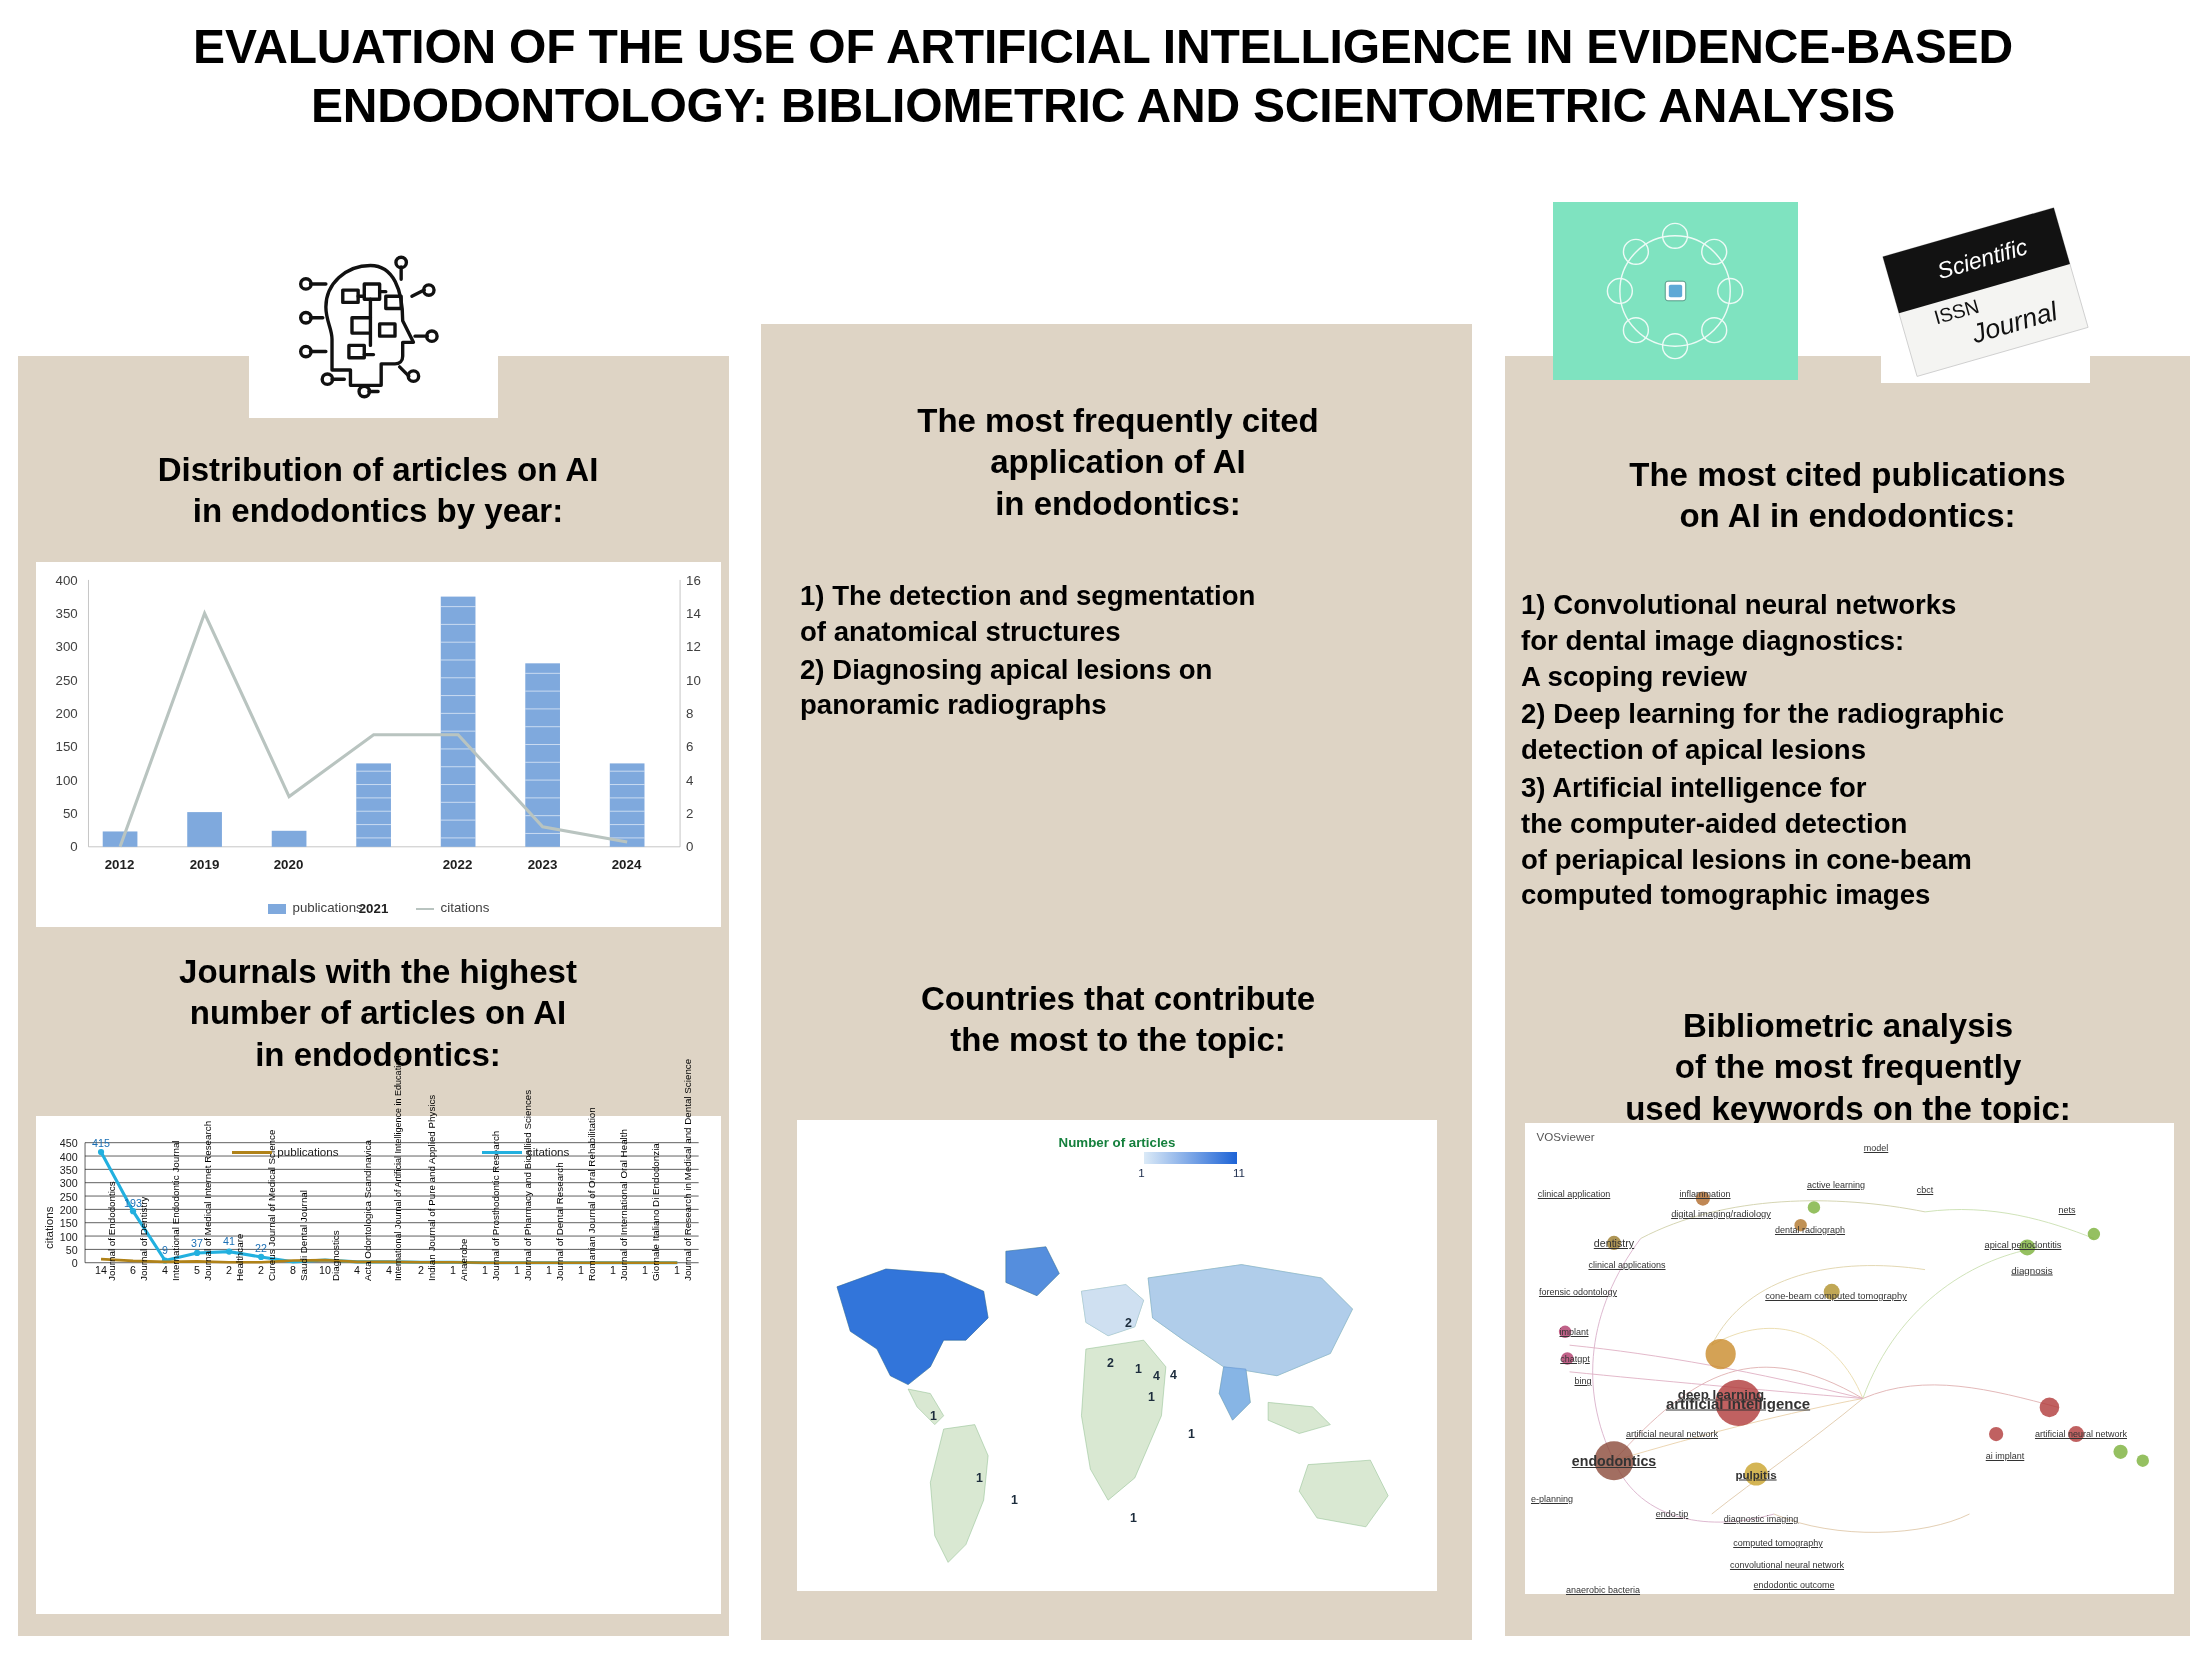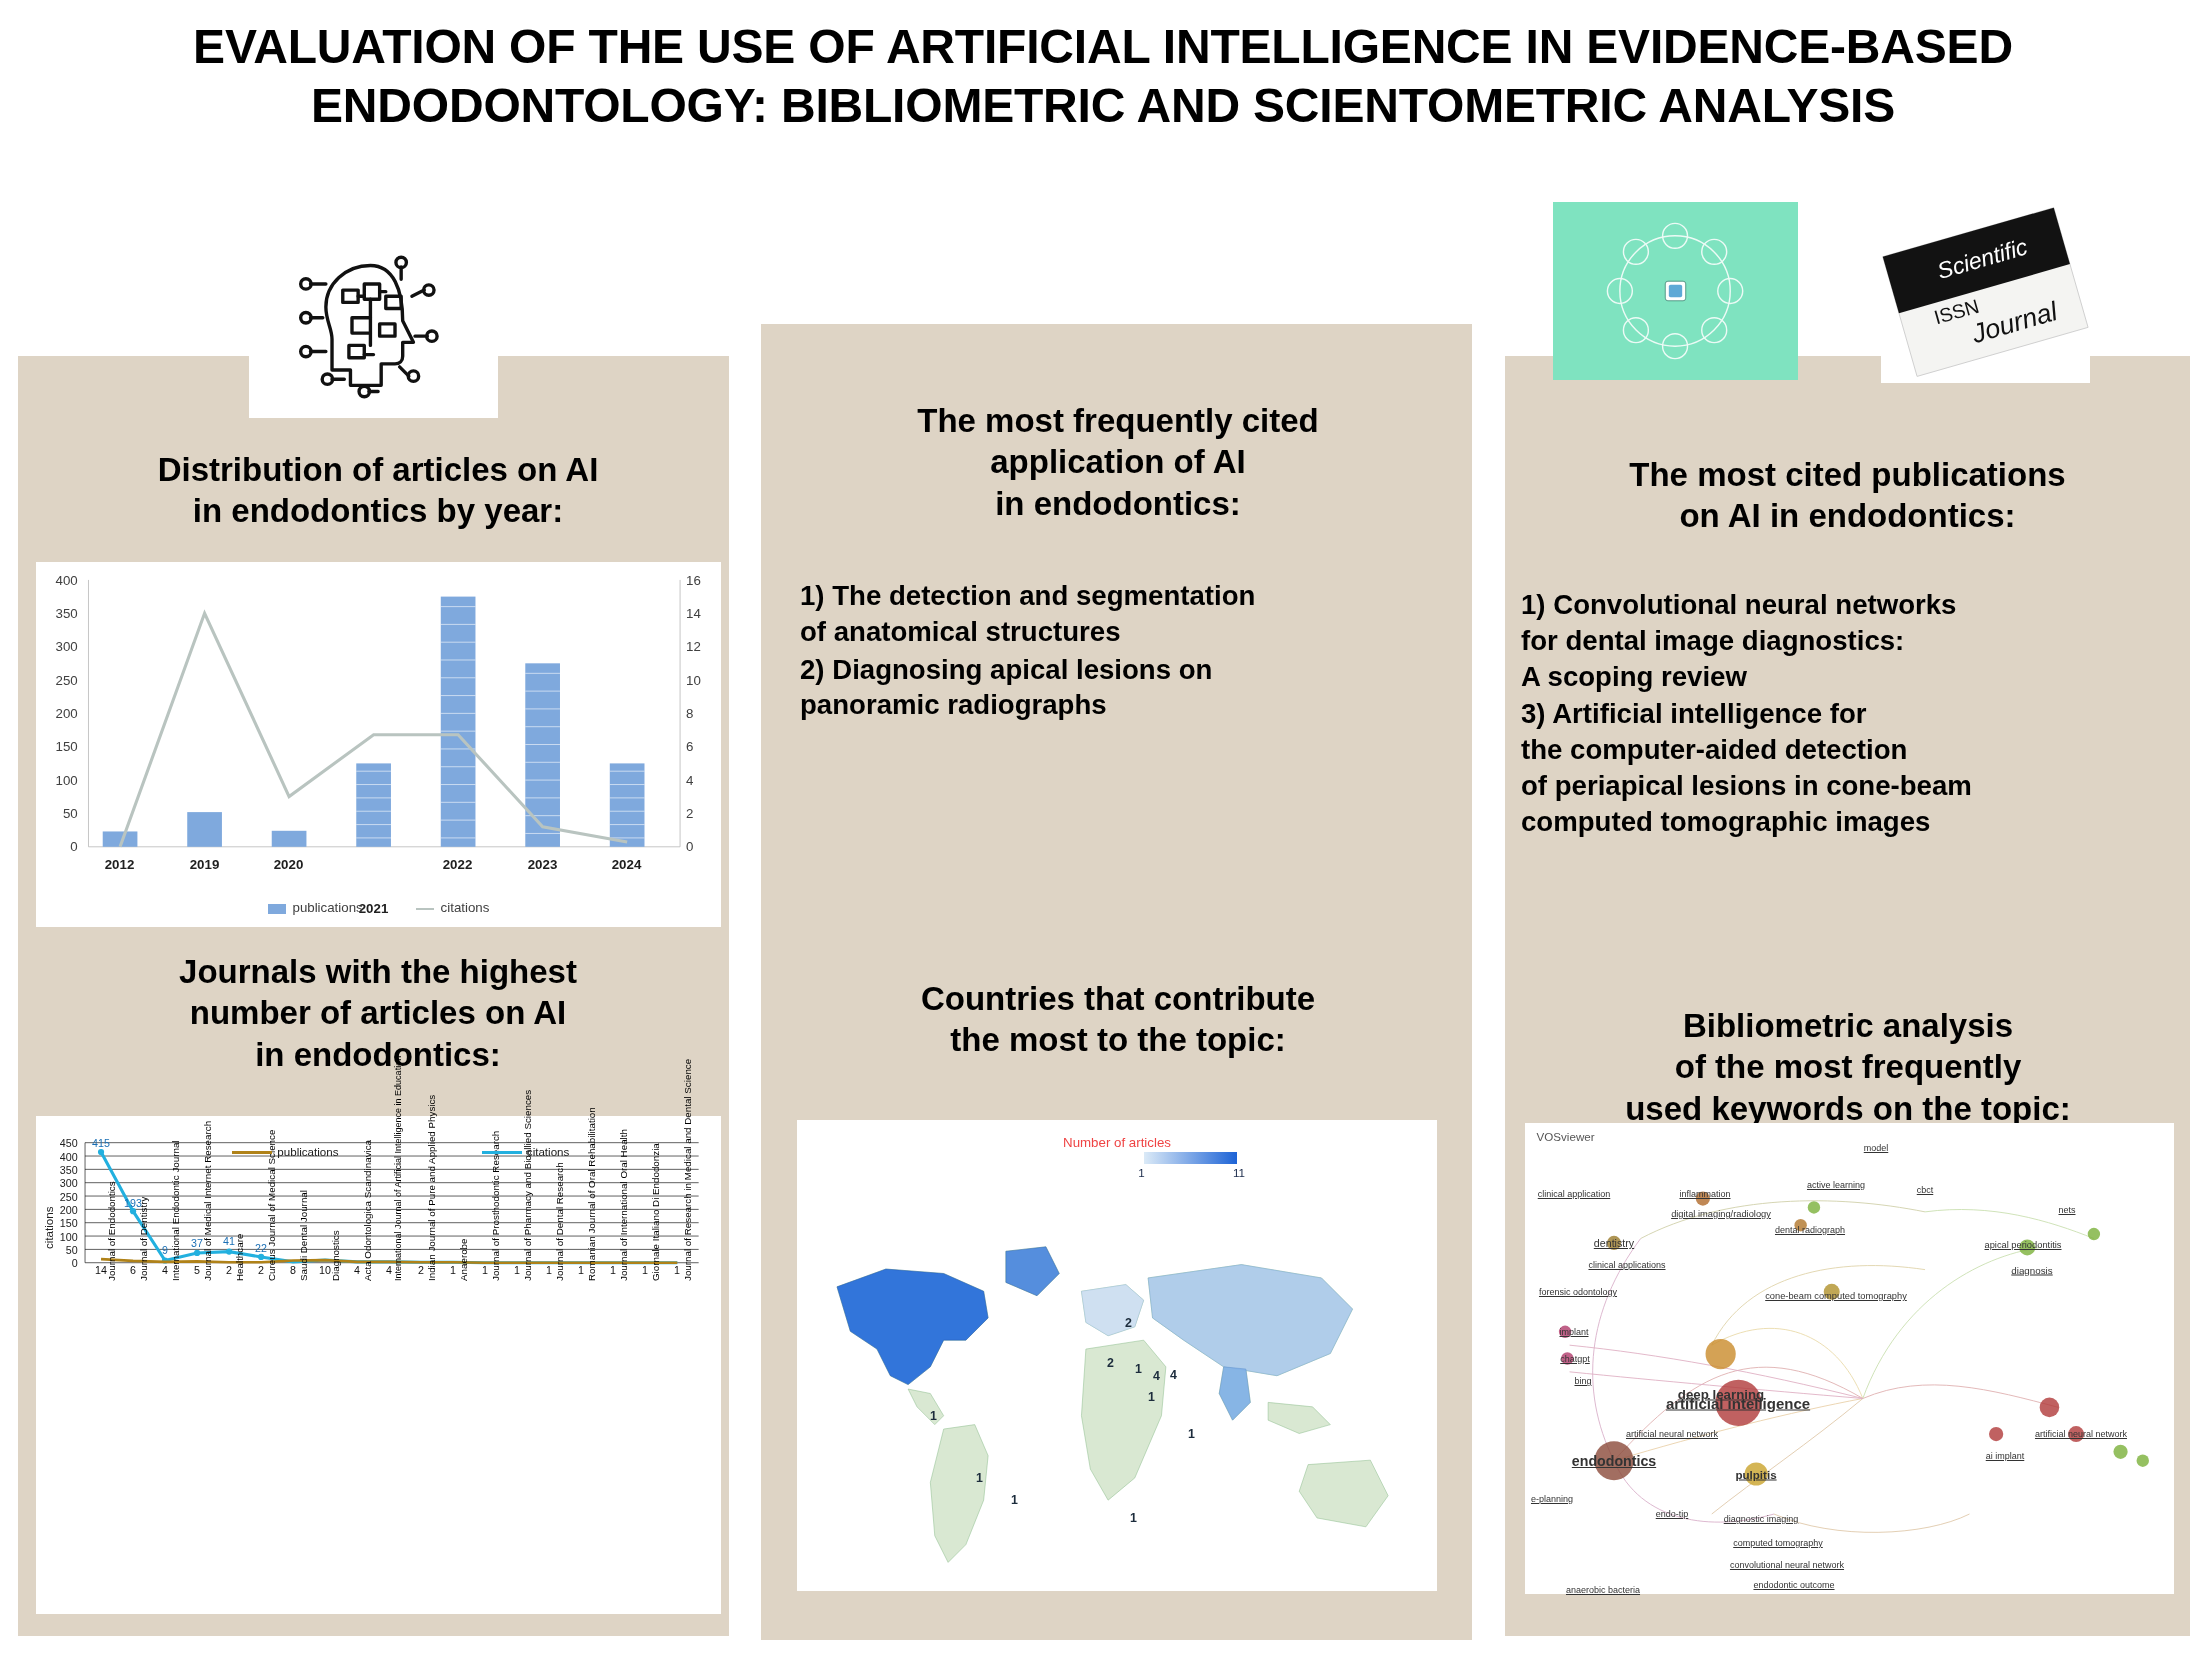--- a/index.html
+++ b/index.html
@@ -153,21 +153,21 @@
     display: flex;
     gap: 27px;
     align-items: center;
   }
   .c2-legend .sw { display:inline-block; width: 40px; height: 3.1px; margin-right: 5.3px; vertical-align: middle;}
 
   
   #map-card { left: 797px; top: 1120px; width: 640px; height: 471px; }
   .map-legend-title {
     position: absolute; top: 15px; left: 0; width: 100%;
-    text-align: center; font-size: 13.3px; font-weight: normal; color: #ef4444;
+    text-align: center; font-size: 13.3px; font-weight: bold; color: #15803d;
   }
   .map-legend-bar {
     position: absolute; top: 32px; left: 50%; margin-left: 27px;
     width: 93px; height: 11.6px;
     background: linear-gradient(to right, #dbeaf7, #1d63d6);
   }
   .map-legend-min, .map-legend-max {
     position: absolute; top: 46px; font-size: 11.6px; color: #1a2a4a;
   }
   .map-num {
@@ -531,20 +531,22 @@
   <div class="map-num" style="left:391px; top:307px;">1</div>
 </div>
 
 <div class="section-heading" style="left:1525px; top:454px; width:645px; white-space:pre-line;">The most cited publications
 on AI in endodontics:</div>
 
 <div class="num-list" style="left:1521px; top:587px; width:658px;">
   <span class="li">1) Convolutional neural networks
      for dental image diagnostics:
      A scoping review</span>
+  <span class="li">2) Deep learning for the radiographic
+     detection of apical lesions</span>
   <span class="li">3) Artificial intelligence for
      the computer-aided detection
      of periapical lesions in cone-beam
      computed tomographic images</span>
 </div>
 
 <div class="section-heading" style="left:1521px; top:1005px; width:654px; white-space:pre-line;">Bibliometric analysis
 of the most frequently
 used keywords on the topic:</div>
 

